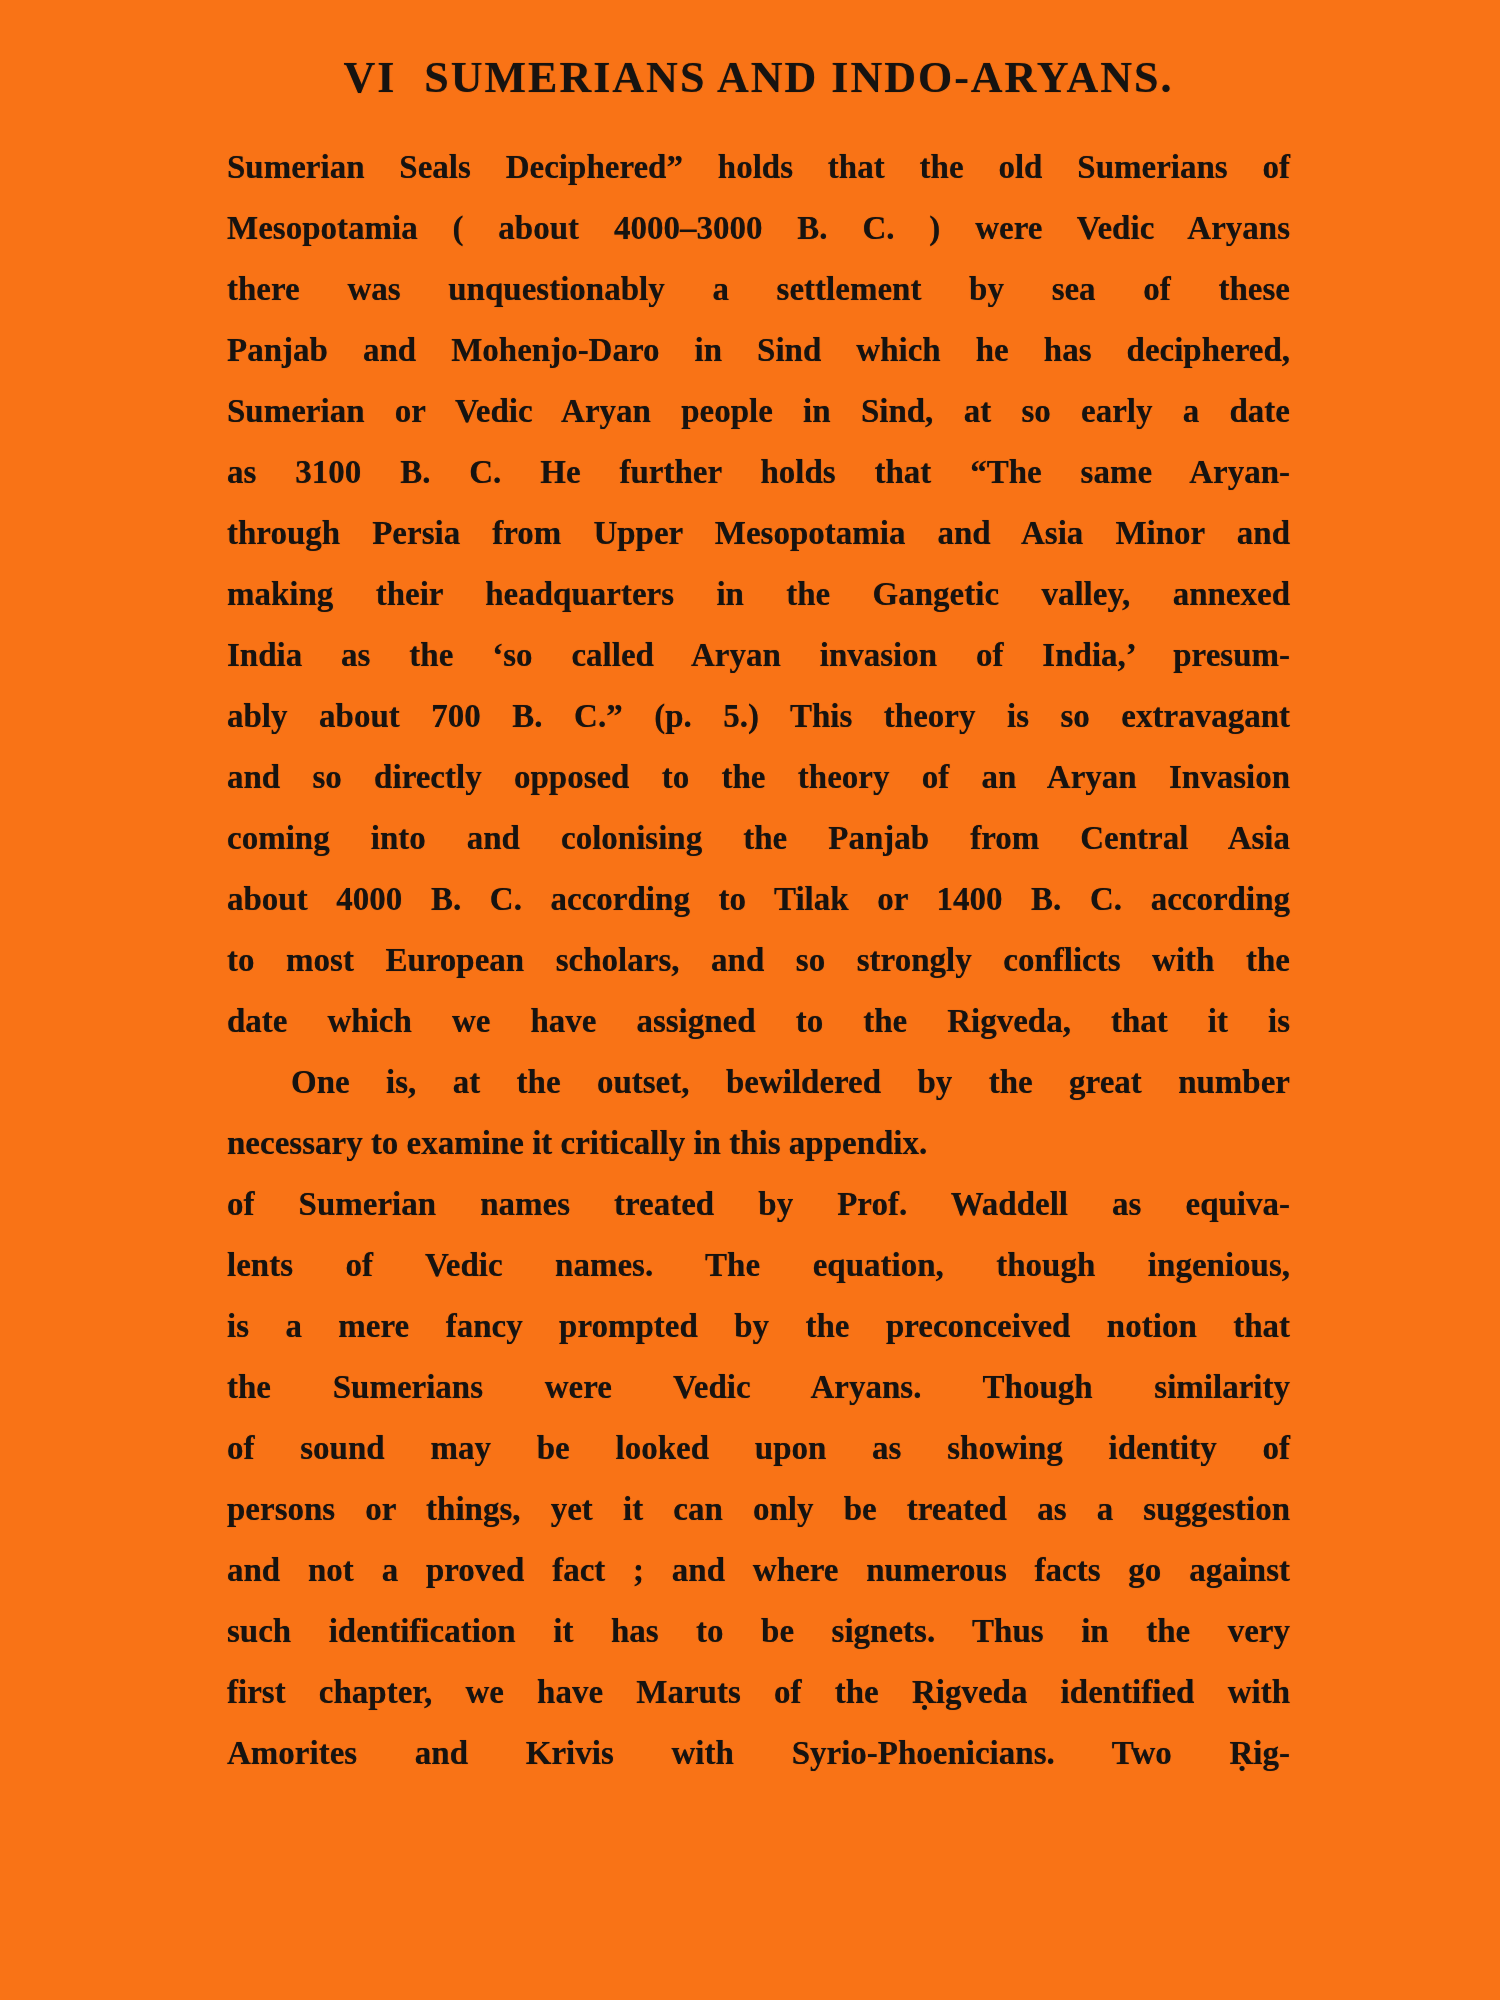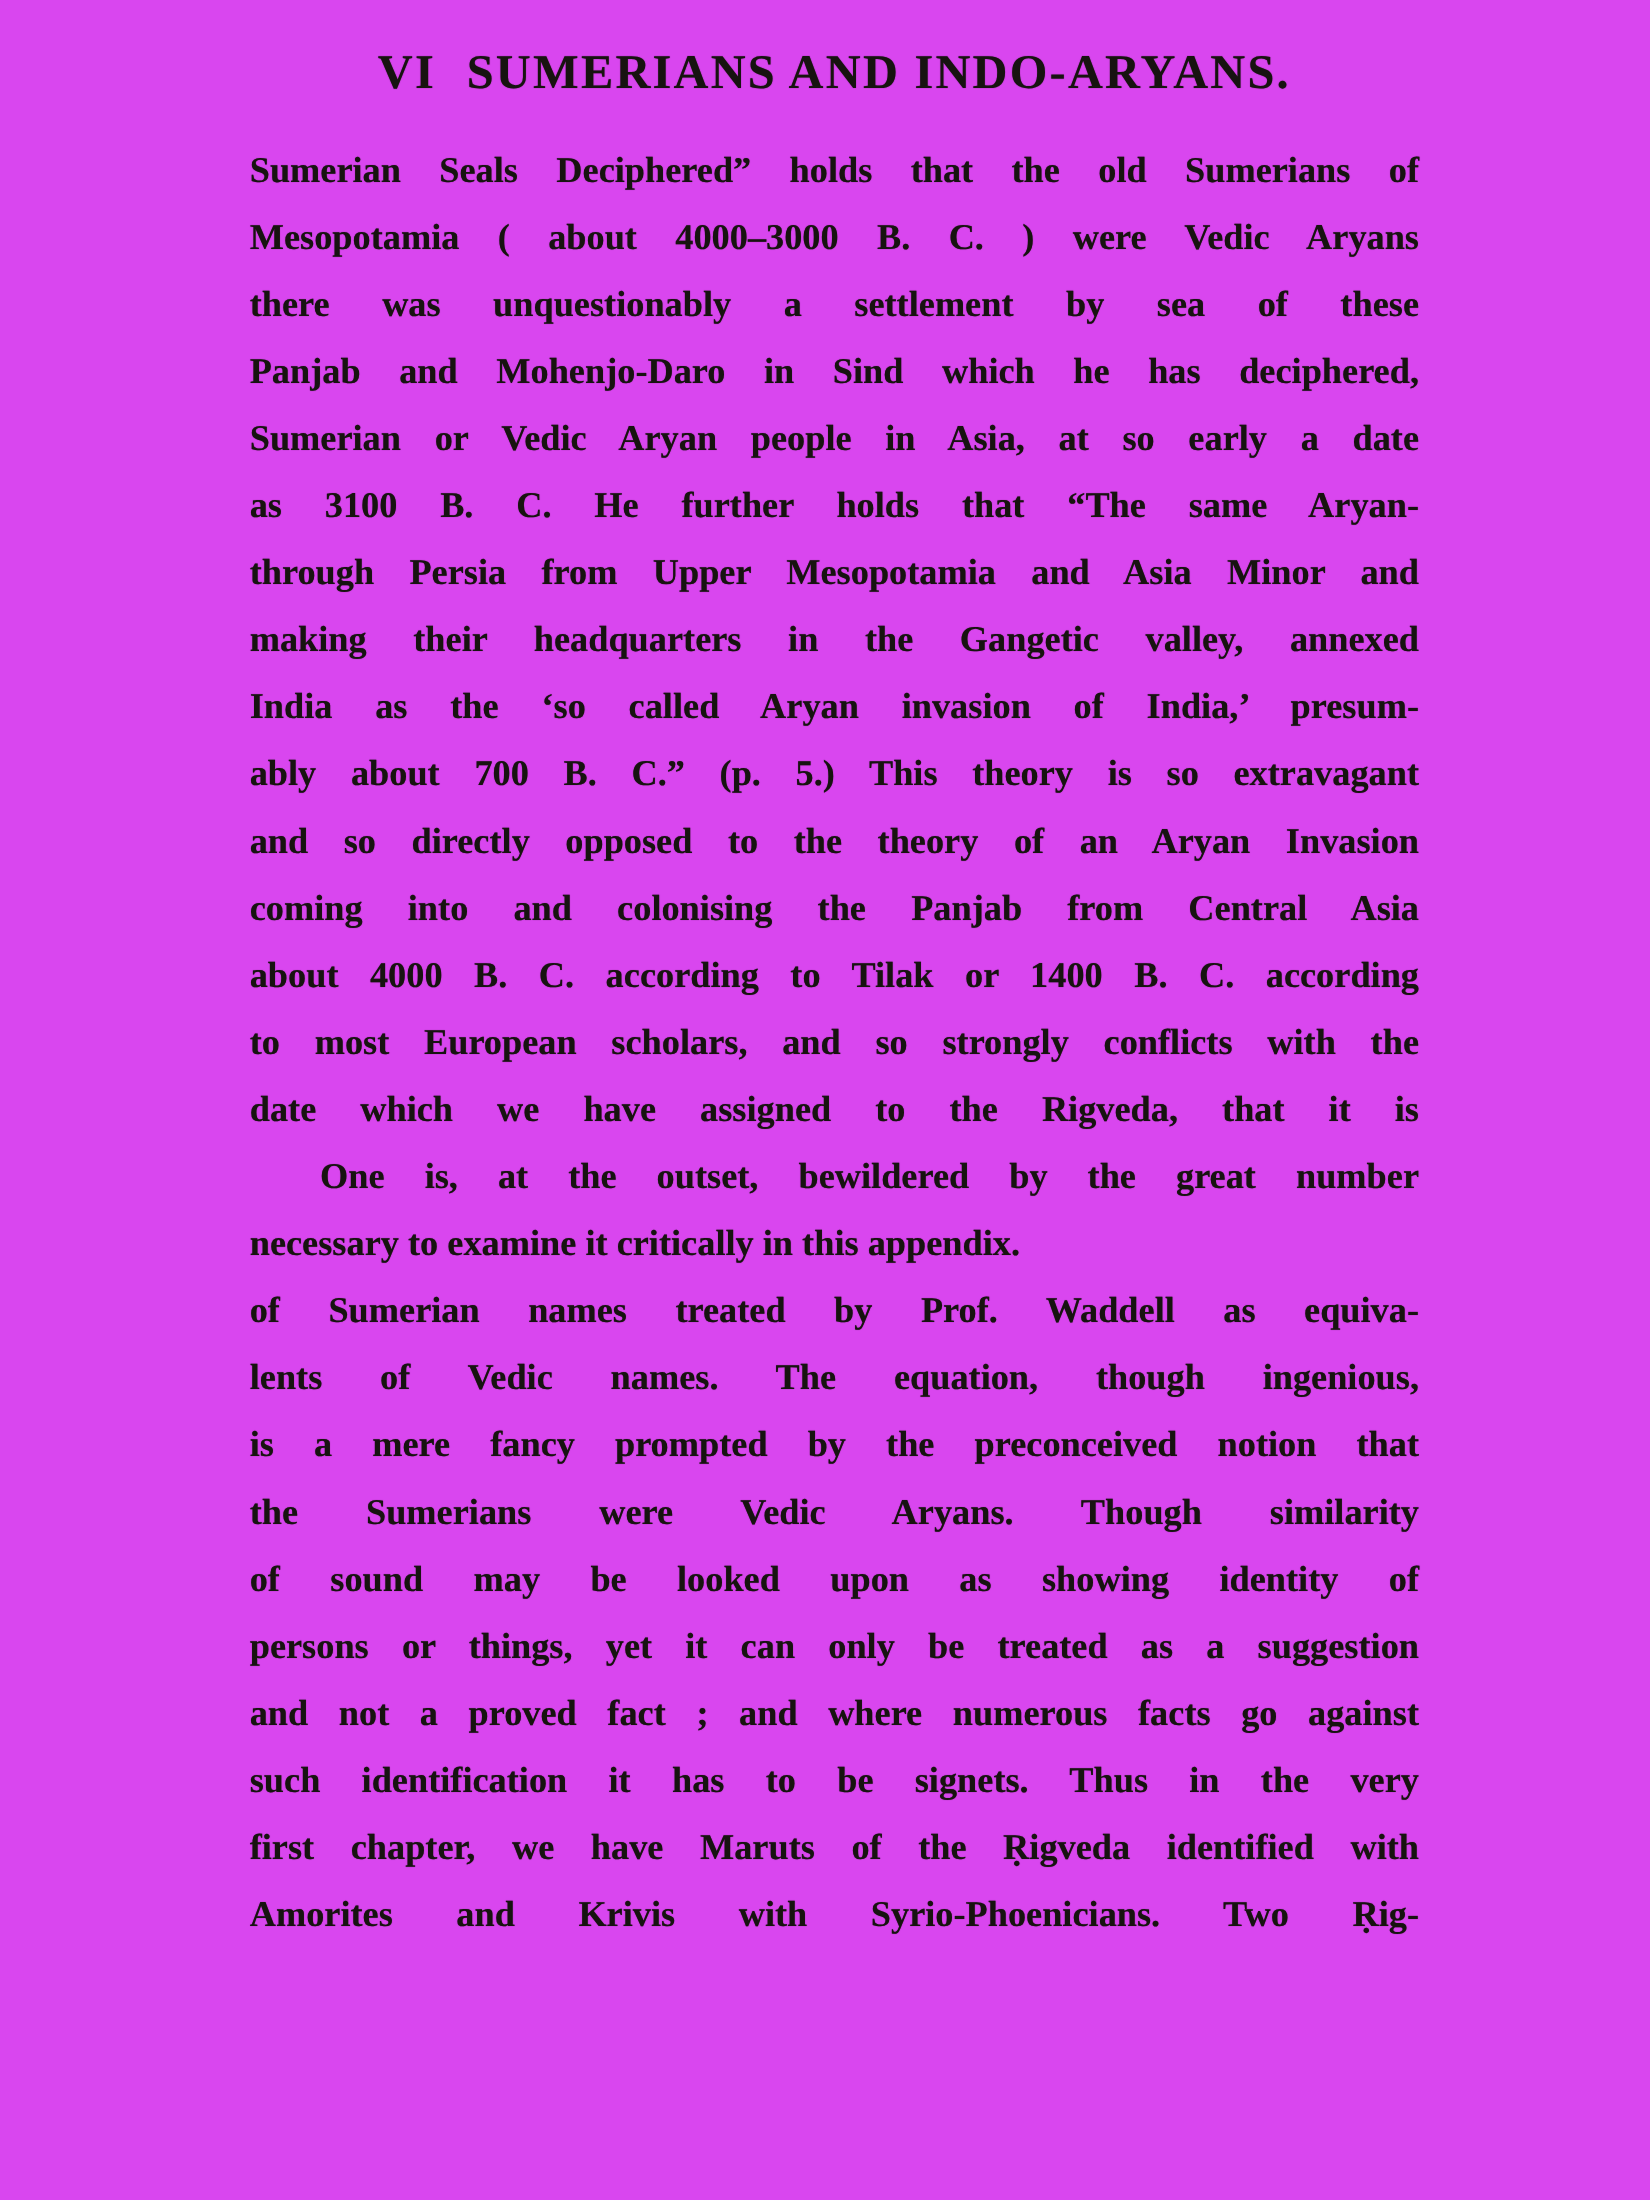--- a/index.html
+++ b/index.html
@@ -5,22 +5,22 @@
   html, body {
     margin: 0;
     padding: 0;
     background: #ffffff;
   }
   .page {
     position: relative;
     width: 1500px;
     height: 2000px;
     box-sizing: border-box;
-    background: #d946ef;
-    padding: 40px 210px 0 227px;
+    background: #f97316;
+    padding: 52px 210px 0 227px;
     font-family: "Liberation Serif", "DejaVu Serif", serif;
     color: #171310;
     overflow: hidden;
   }
   .heading {
     margin: 0 0 34px 0;
     text-align: center;
     font-size: 44px;
     font-weight: 700;
     letter-spacing: 2px;
@@ -65,21 +65,21 @@
 
   <h1 class="heading">
     <span class="num">VI</span><span>SUMERIANS AND INDO-ARYANS.</span>
   </h1>
 
   <div class="bodytext">
     <div class="line">Sumerian Seals Deciphered” holds that the old Sumerians of</div>
     <div class="line">Mesopotamia ( about 4000–3000 B. C. ) were Vedic Aryans</div>
     <div class="line">there was unquestionably a settlement by sea of these</div>
     <div class="line">Panjab and Mohenjo-Daro in Sind which he has deciphered,</div>
-    <div class="line">Sumerian or Vedic Aryan people in Asia, at so early a date</div>
+    <div class="line">Sumerian or Vedic Aryan people in Sind, at so early a date</div>
     <div class="line">as 3100 B. C. He further holds that “The same Aryan-</div>
     <div class="line">through Persia from Upper Mesopotamia and Asia Minor and</div>
     <div class="line">making their headquarters in the Gangetic valley, annexed</div>
     <div class="line">India as the ‘so called Aryan invasion of India,’ presum-</div>
     <div class="line">ably about 700 B. C.” (p. 5.) This theory is so extravagant</div>
     <div class="line">and so directly opposed to the theory of an Aryan Invasion</div>
     <div class="line">coming into and colonising the Panjab from Central Asia</div>
     <div class="line">about 4000 B. C. according to Tilak or 1400 B. C. according</div>
     <div class="line">to most European scholars, and so strongly conflicts with the</div>
     <div class="line">date which we have assigned to the Rigveda, that it is</div>

